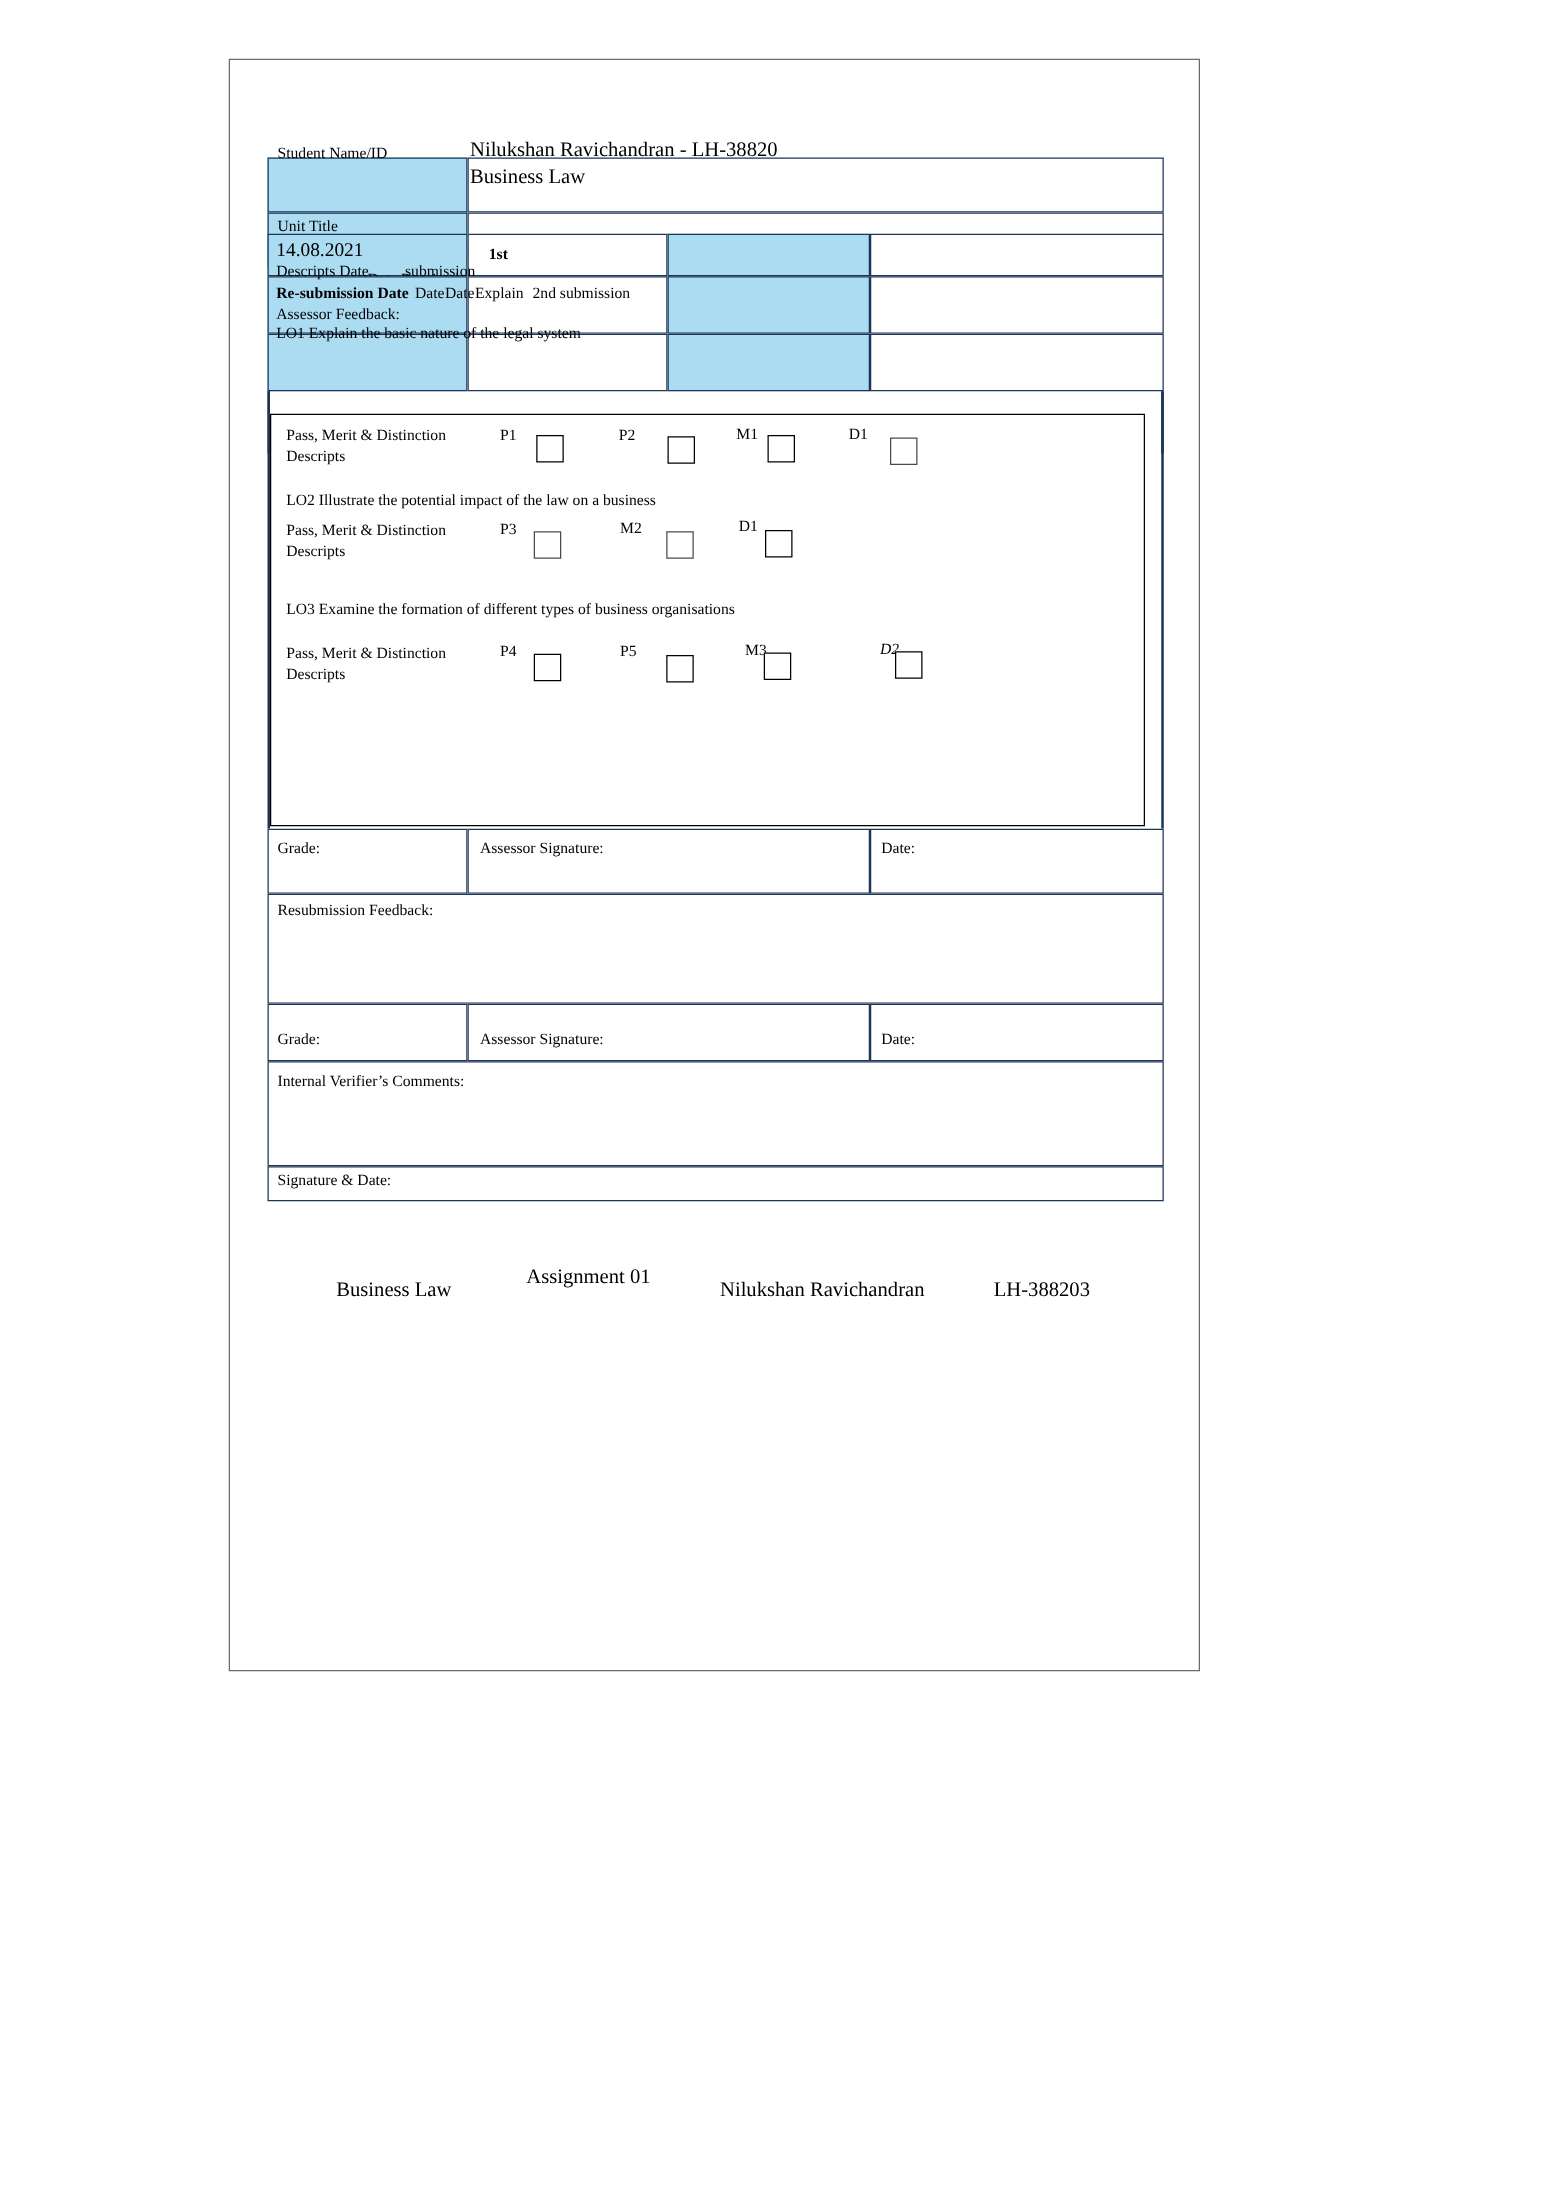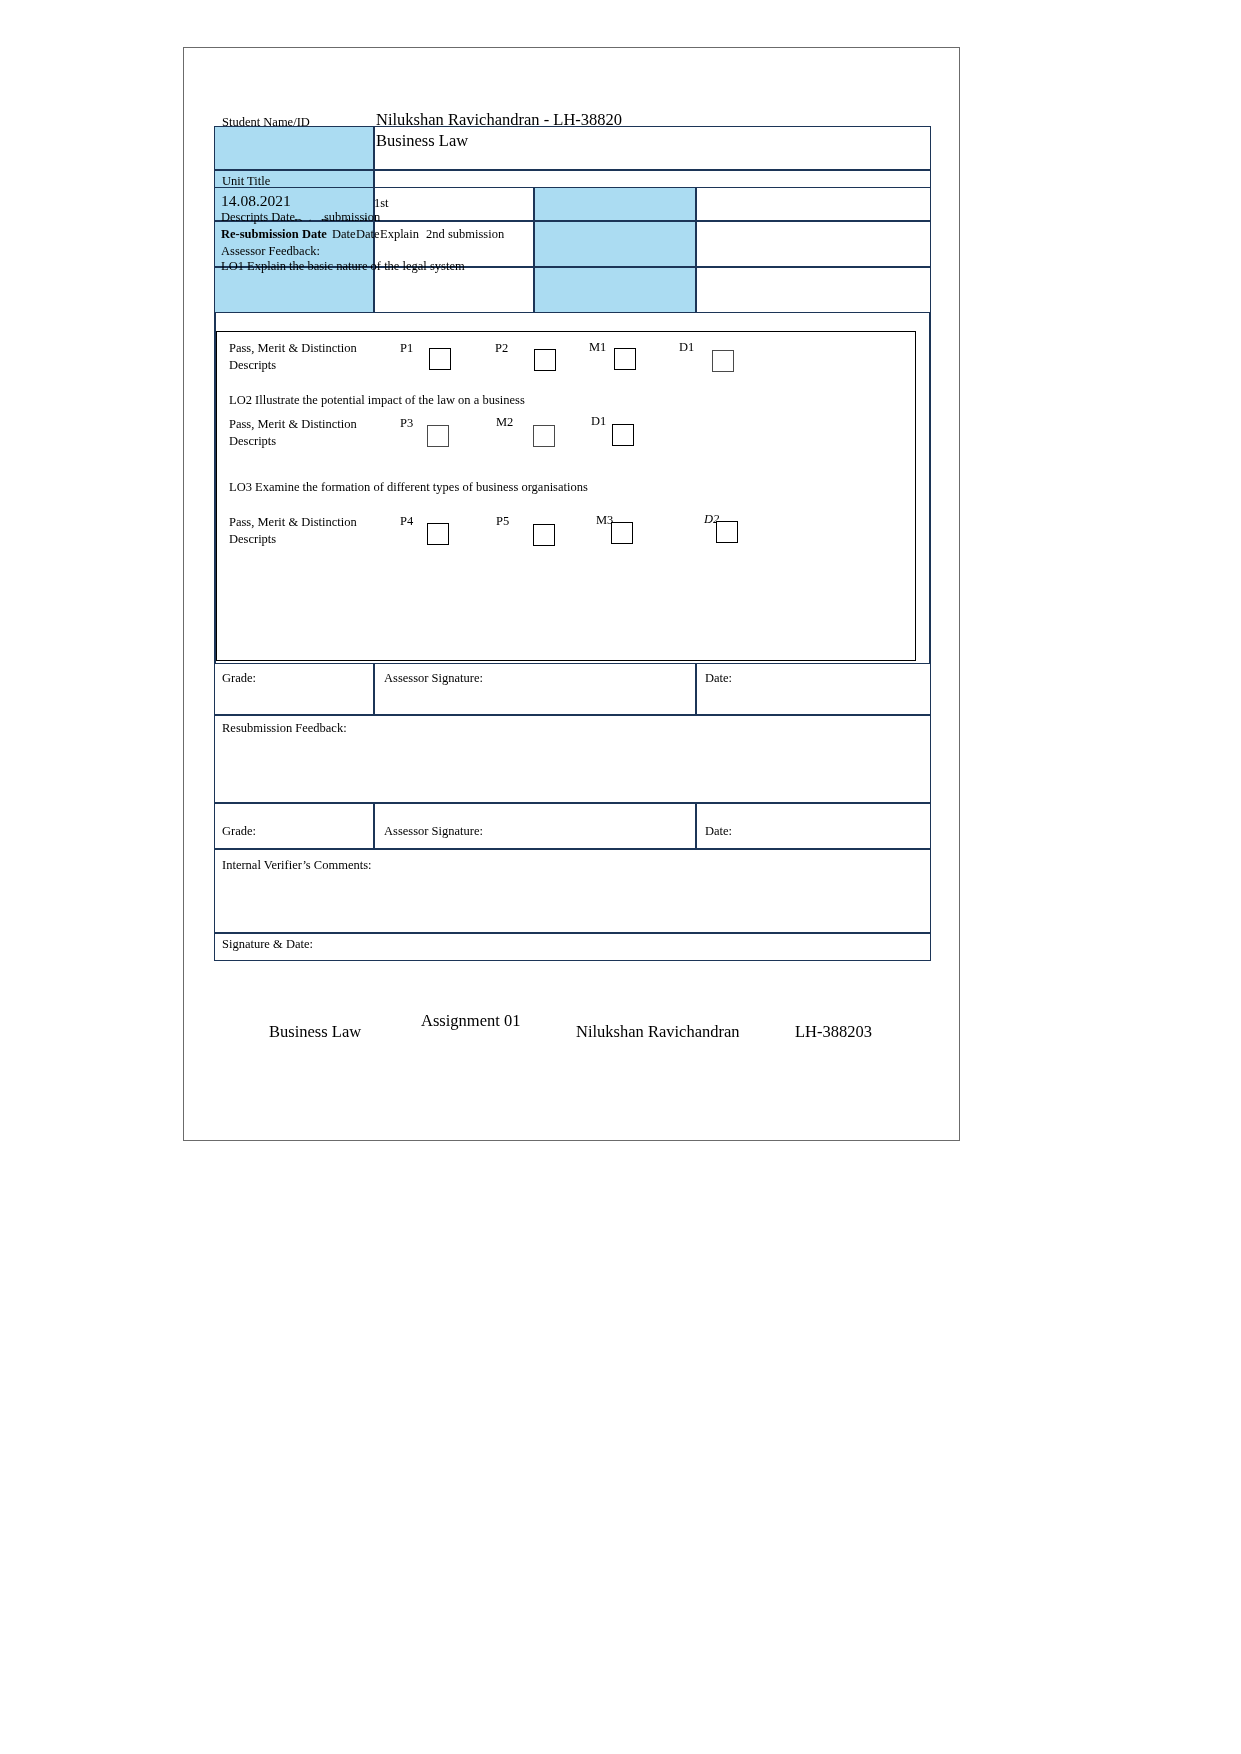--- a/index.html
+++ b/index.html
@@ -4,21 +4,21 @@
 <style>
   html,body{margin:0;padding:0;background:#ffffff;}
   body{
     width:1241px;height:1754px;position:relative;
     font-family:"Liberation Serif", serif;
     color:#000000;
     -webkit-font-smoothing:antialiased;
   }
   #page{
     position:absolute;left:183px;top:47px;
-    width:777px;height:1094px;
+    width:777px;height:1290px;
     border:1px solid #6b6b6b;
     background:#ffffff;
     box-sizing:border-box;
   }
   .nowrap{white-space:nowrap;}
 
   
   .cell{
     position:absolute;
     border:1.6px solid #1c3557;
@@ -79,21 +79,21 @@
   <div class="t t15 nowrap" style="left:144px;top:138px;">02</div>
   <div class="t t12 nowrap" style="left:159px;top:143px;">Assessor</div>
 
   <div class="cell blue" style="left:30px;top:139px;width:160px;height:34px;"></div>
   <div class="cell" style="left:190px;top:139px;width:160px;height:34px;"></div>
   <div class="cell blue" style="left:350px;top:139px;width:162px;height:34px;"></div>
   <div class="cell" style="left:512px;top:139px;width:235px;height:34px;"></div>
 
   <div class="t t15 nowrap" style="left:37px;top:144px;">14.08.2021</div>
   <div class="t t12 nowrap" style="left:110px;top:148px;margin-top:20px;">Date  Received</div>
-  <div class="t t12 nowrap" style="left:190px;top:148px;">1st</div>
+  <div class="t t12 nowrap" style="left:207px;top:148px;font-weight:bold;">1st</div>
 
   <div class="cell blue" style="left:30px;top:173px;width:160px;height:46px;"></div>
   <div class="cell" style="left:190px;top:173px;width:160px;height:46px;"></div>
   <div class="cell blue" style="left:350px;top:173px;width:162px;height:46px;"></div>
   <div class="cell" style="left:512px;top:173px;width:235px;height:46px;"></div>
 
   <div class="t t12 nowrap" style="left:37px;top:162px;">Descripts Date</div>
   <div class="t t12 nowrap" style="left:140px;top:162px;">submission</div>
   <div class="t t12 nowrap" style="left:37px;top:179px;font-weight:bold;">Re-submission Date</div>
   <div class="t t12 nowrap" style="left:148px;top:179px;">Date</div>

